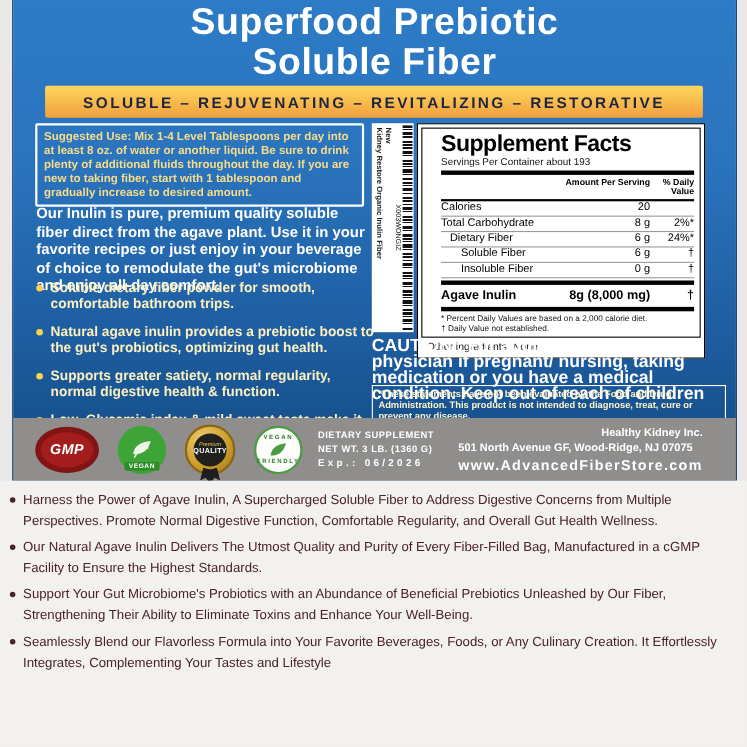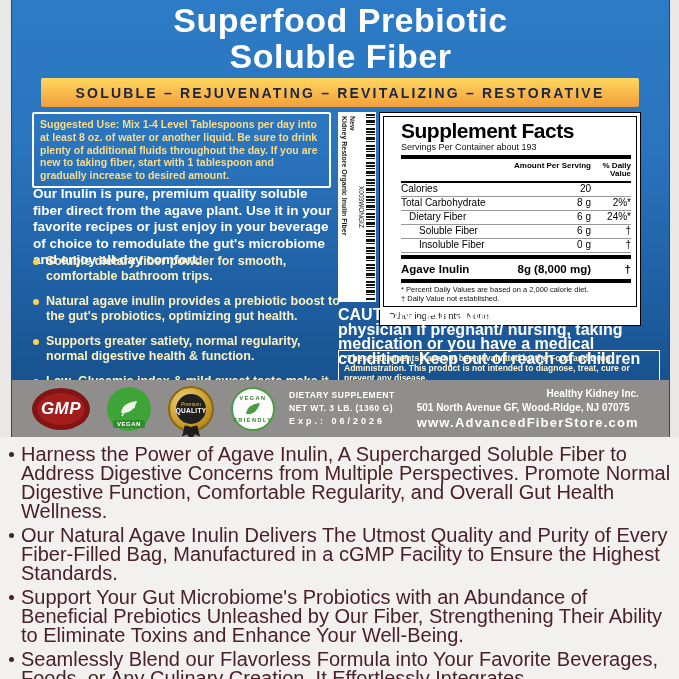--- a/index.html
+++ b/index.html
@@ -62,21 +62,21 @@
   .disc{position:absolute;left:326px;top:350px;width:322px;border:1.5px solid #fff;
     padding:2px 5px;box-sizing:border-box;color:#fdf3cd;font-weight:700;font-size:8.5px;line-height:10px;}
 
   
   .foot{position:absolute;left:0;bottom:0;width:100%;height:57px;background:#8f8e8c;
     display:flex;align-items:center;}
   .badges{display:flex;align-items:center;gap:17px;padding-left:20px;}
   .badge{position:relative;flex:none;}
   .gmp{width:58px;height:42px;border-radius:50%;background:#a31d1d;border:5px solid #821414;
     box-sizing:border-box;display:flex;align-items:center;justify-content:center;}
-  .gmp span{color:#fff;font-weight:700;font-style:italic;font-size:17px;letter-spacing:.5px;}
+  .gmp span{color:#fff;font-weight:700;font-style:italic;font-size:13px;letter-spacing:.5px;}
   .vg{width:44px;height:44px;border-radius:50%;background:#3fa437;display:flex;align-items:center;justify-content:center;}
   .vg .pill{position:absolute;bottom:3px;left:50%;transform:translateX(-50%);background:#2f8c2a;
     color:#fff;font-size:6px;font-weight:700;letter-spacing:.5px;padding:1px 4px;border-radius:2px;}
   .pq{width:46px;height:46px;border-radius:50%;background:radial-gradient(circle at 35% 30%,#f0d070,#c89a2a 60%,#96701a);
     border:2px solid #8a6715;box-sizing:border-box;display:flex;align-items:center;justify-content:center;}
   .pq-in{width:30px;height:30px;border-radius:50%;background:#20201e;display:flex;flex-direction:column;
     align-items:center;justify-content:center;line-height:1;}
   .pq-in .p1{color:#e8c34a;font-size:5px;font-style:italic;}
   .pq-in .p2{color:#fff;font-size:6.5px;font-weight:700;letter-spacing:.3px;margin-top:1px;}
   .rib{position:absolute;bottom:-8px;width:9px;height:12px;background:#1e1e1e;
@@ -92,21 +92,21 @@
   .fcol1 .l3{font-size:9px;font-weight:700;letter-spacing:3px;line-height:13px;}
   .fcol2{margin-left:22px;color:#fff;}
   .fcol2 .c1{font-size:10px;font-weight:700;line-height:14px;text-align:right;}
   .fcol2 .c2{font-size:10px;font-weight:700;line-height:14px;}
   .fcol2 .c3{font-size:13px;font-weight:700;letter-spacing:1.2px;line-height:15px;}
 
   
   .mkt{position:absolute;left:0;top:437px;width:679px;height:242px;background:#f2f1ef;
     box-sizing:border-box;padding:8px 6px 0 8px;}
   .mb{position:relative;padding-left:13px;color:#4a2127;font-weight:500;
-    font-size:20px;line-height:19px;margin-bottom:5px;}
+    font-size:12px;line-height:19px;margin-bottom:5px;}
   .mb .dot{position:absolute;left:1px;top:7px;width:5px;height:5px;border-radius:50%;background:#4a2127;}
   .leaf{display:block;}
 </style>
 </head>
 <body>
 
 <div class="stage">
 
   <div class="label">
 

